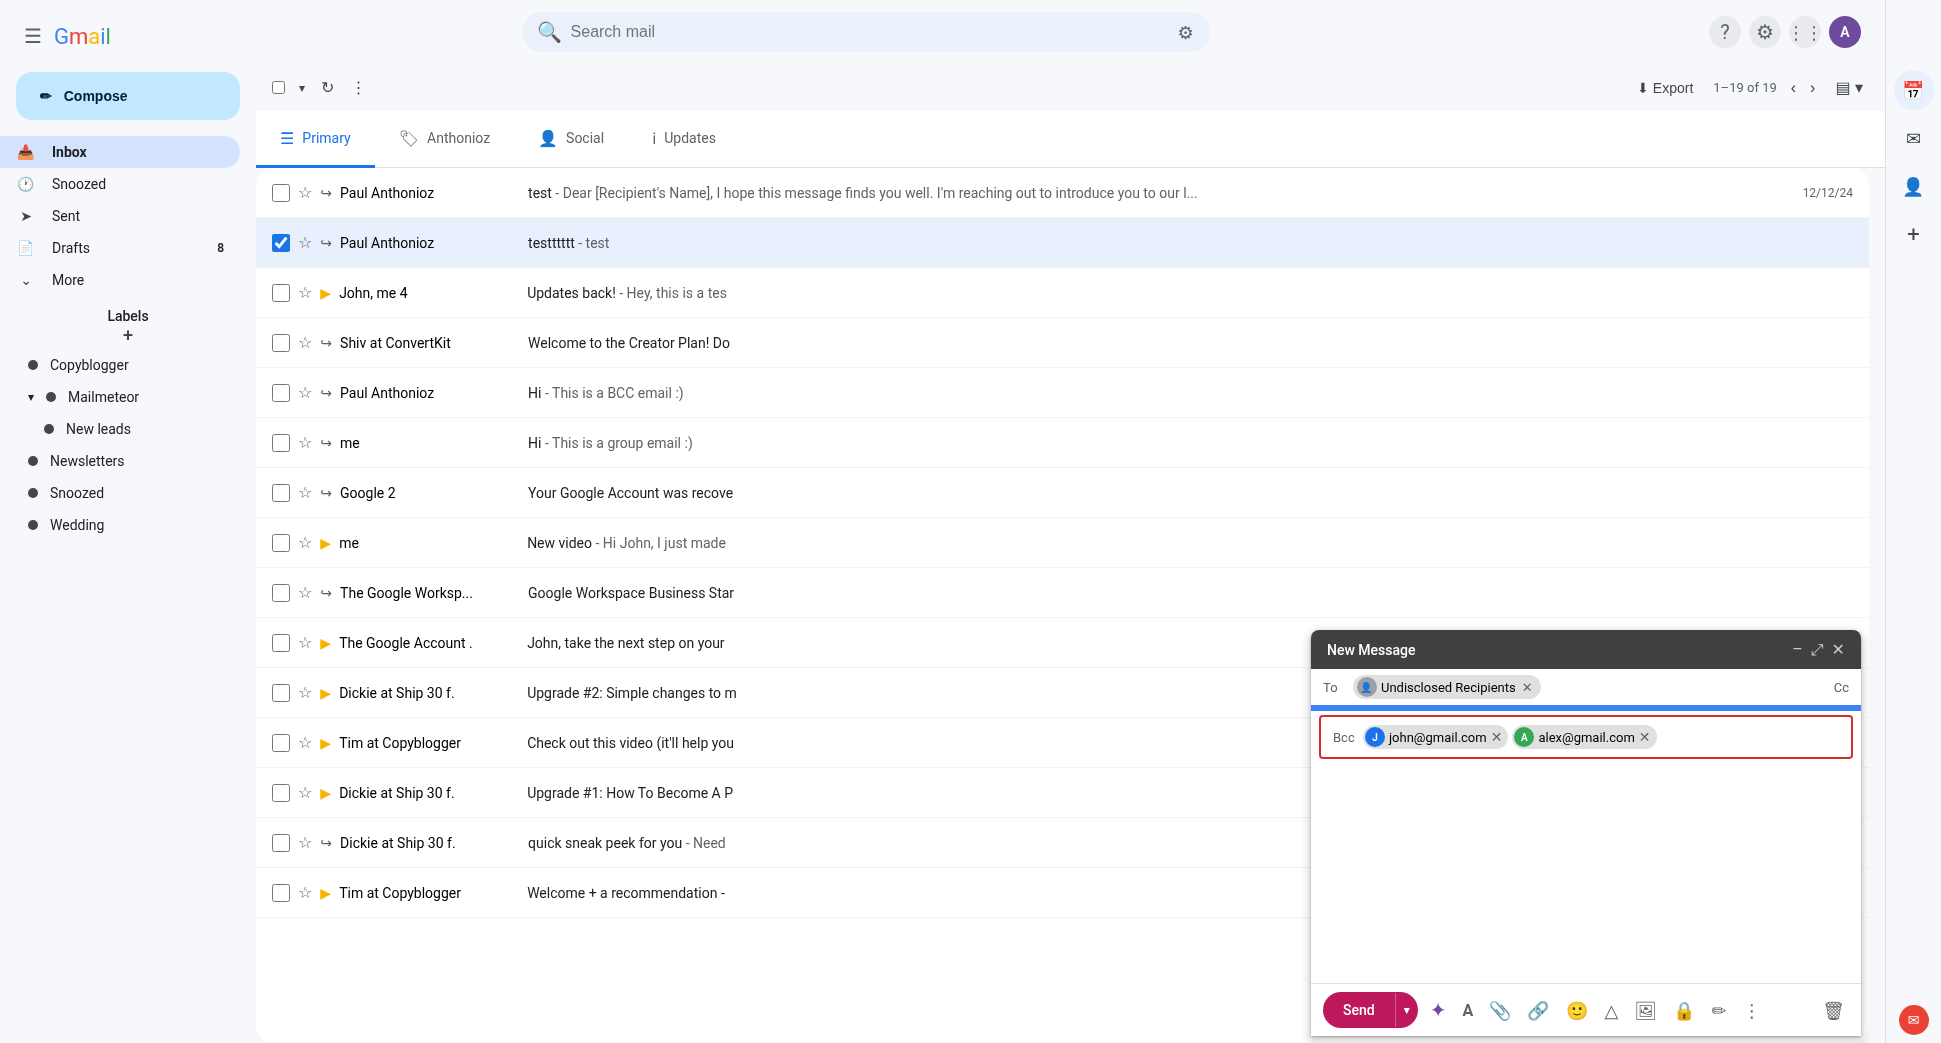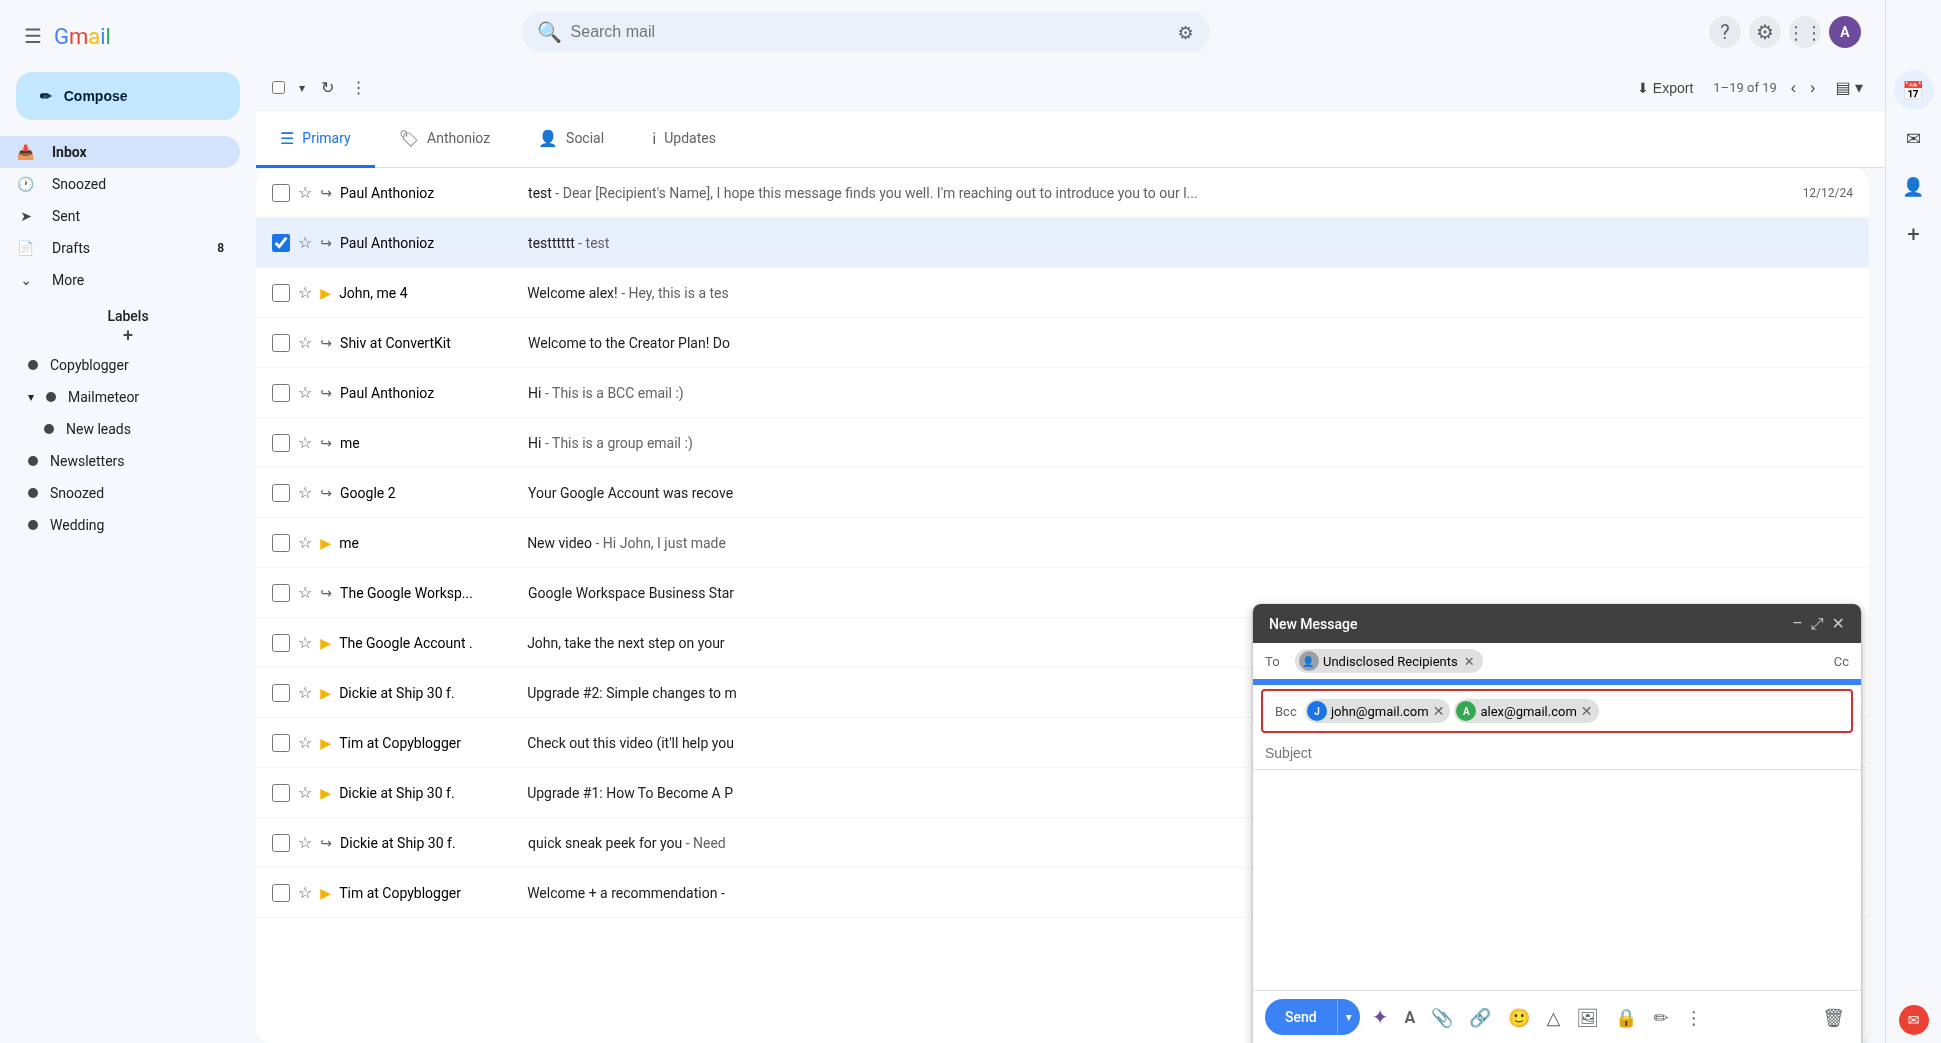--- a/index.html
+++ b/index.html
@@ -49,40 +49,40 @@
     .email-row.selected { background: #e8f0fe; }
     .email-checkbox { width: 18px; height: 18px; flex-shrink: 0; }
     .email-star { color: #5f6368; font-size: 16px; flex-shrink: 0; cursor: pointer; }
     .email-snooze { color: #5f6368; font-size: 14px; flex-shrink: 0; }
     .email-sender { width: 180px; flex-shrink: 0; font-size: 14px; overflow: hidden; text-overflow: ellipsis; white-space: nowrap; }
     .email-content { flex: 1; font-size: 14px; color: #5f6368; overflow: hidden; text-overflow: ellipsis; white-space: nowrap; }
     .email-content .subject { color: #202124; }
     .email-date { font-size: 12px; color: #5f6368; flex-shrink: 0; margin-left: 8px; }
 
     
-    .compose-modal { position: fixed; bottom: 0; right: 80px; width: 608px; background: white; border-radius: 8px 8px 0 0; box-shadow: 0 1px 3px rgba(0,0,0,0.3), 0 4px 8px 3px rgba(0,0,0,0.15); z-index: 100; }
+    .compose-modal { position: fixed; bottom: 7px; right: 80px; width: 550px; background: white; border-radius: 8px 8px 0 0; box-shadow: 0 1px 3px rgba(0,0,0,0.3), 0 4px 8px 3px rgba(0,0,0,0.15); z-index: 100; }
     .compose-header { display: flex; align-items: center; padding: 10px 16px; background: #404040; border-radius: 8px 8px 0 0; color: white; }
     .compose-title { flex: 1; font-size: 14px; font-weight: 500; }
     .compose-controls { display: flex; gap: 8px; color: #ccc; font-size: 16px; }
     .compose-controls span { cursor: pointer; }
     .compose-field { display: flex; align-items: center; padding: 6px 12px; border-bottom: 6px solid #3b82f6; min-height: 40px; }
     .compose-label { font-size: 13px; color: #5f6368; width: 30px; flex-shrink: 0; }
     .compose-field-content { display: flex; align-items: center; flex-wrap: wrap; gap: 4px; flex: 1; }
     .chip { display: flex; align-items: center; gap: 4px; background: #e0e0e0; border-radius: 12px; padding: 2px 6px 2px 2px; font-size: 13px; }
     .chip-avatar { width: 20px; height: 20px; border-radius: 50%; display: flex; align-items: center; justify-content: center; font-size: 10px; color: white; font-weight: 600; }
     .chip-avatar.blue { background: #1a73e8; }
     .chip-avatar.green { background: #34a853; }
     .chip-close { cursor: pointer; font-size: 14px; color: #5f6368; line-height: 1; }
     .to-chip-avatar { width: 20px; height: 20px; border-radius: 50%; background: #9aa0a6; display: flex; align-items: center; justify-content: center; font-size: 10px; color: white; }
 
     .compose-subject { padding: 8px 12px; border-bottom: 1px solid #e0e0e0; }
     .compose-subject input { width: 100%; border: none; outline: none; font-size: 14px; }
     .compose-body { min-height: 200px; padding: 8px 12px; }
     .compose-footer { display: flex; align-items: center; padding: 8px 12px; gap: 8px; border-top: 1px solid #e0e0e0; }
-    .send-btn { display: flex; align-items: center; background: #3b82f6; color: white; border: none; border-radius: 20px; overflow: hidden; cursor: pointer; }
+    .send-btn { display: flex; align-items: center; background: #be185d; color: white; border: none; border-radius: 20px; overflow: hidden; cursor: pointer; }
     .send-main { padding: 10px 20px; font-size: 14px; font-weight: 500; }
     .send-arrow { padding: 10px 8px; border-left: 1px solid rgba(255,255,255,0.3); font-size: 12px; }
     .footer-icon { color: #5f6368; cursor: pointer; font-size: 18px; padding: 4px; }
 
     
     .search-bar { display: flex; align-items: center; background: #eaf1fb; border-radius: 24px; padding: 8px 16px; flex: 1; max-width: 720px; margin: 8px 16px; }
     .search-input { border: none; background: transparent; outline: none; flex: 1; font-size: 16px; color: #202124; }
     .search-icon { color: #5f6368; font-size: 20px; margin-right: 8px; }
 
     
@@ -256,21 +256,21 @@
           </span>
           <span class="email-date"></span>
         </div>
 
         <div class="email-row">
           <input type="checkbox" class="email-checkbox" style="">
           <span class="email-star">☆</span>
           <span class="email-snooze important" style="color:#f4b400;">▶</span>
           <span class="email-sender">John, me 4</span>
           <span class="email-content">
-            <span class="subject">Welcome alex!</span> - Hey, this is a tes
+            <span class="subject">Updates back!</span> - Hey, this is a tes
           </span>
           <span class="email-date"></span>
         </div>
 
         <div class="email-row">
           <input type="checkbox" class="email-checkbox" style="">
           <span class="email-star">☆</span>
           <span class="email-snooze">↪</span>
           <span class="email-sender">Shiv at ConvertKit</span>
           <span class="email-content">
@@ -451,23 +451,20 @@
         </div>
         <div class="chip">
           <div class="chip-avatar green">A</div>
           <span>alex@gmail.com</span>
           <span class="chip-close">✕</span>
         </div>
       </div>
     </div>
   </div>
 
-  <div class="compose-subject">
-    <input type="text" style="width: 100%; border: none; outline: none; font-size: 14px; color: rgb(32, 33, 36);" placeholder="Subject">
-  </div>
 
   <div class="compose-body" contenteditable="true" style="min-height: 220px; padding: 12px; font-size: 14px; color: rgb(32, 33, 36); outline: none;">
   </div>
 
   <div class="compose-footer">
     <div class="send-btn">
       <span class="send-main">Send</span>
       <span class="send-arrow">▾</span>
     </div>
     <span class="footer-icon" style="color:#6d4c9e; font-size:20px;">✦</span>

